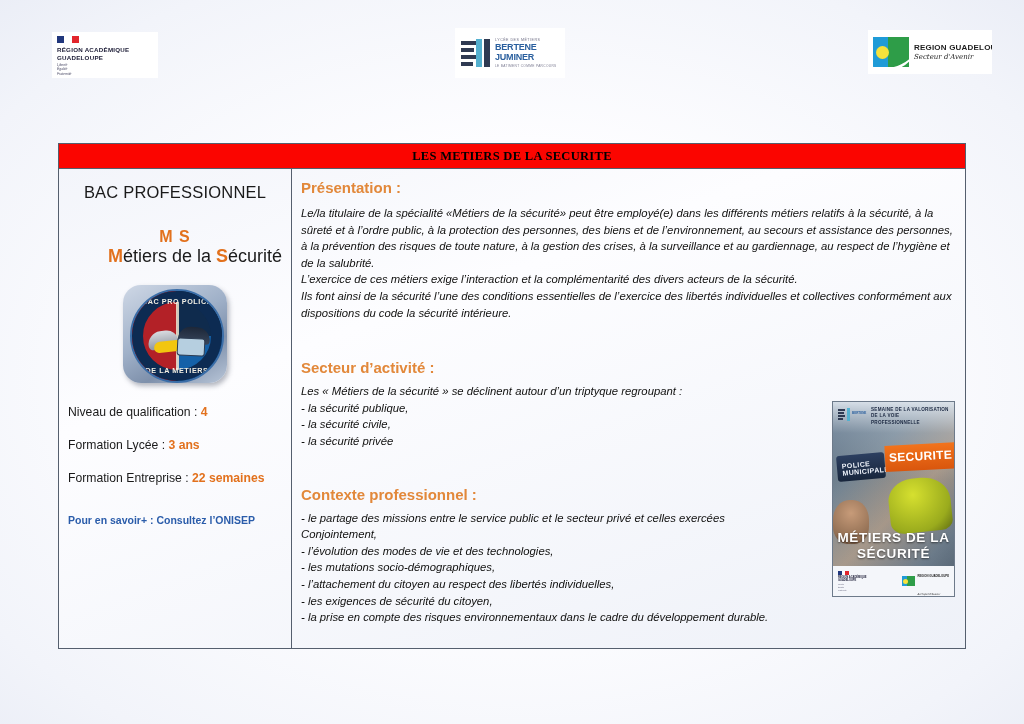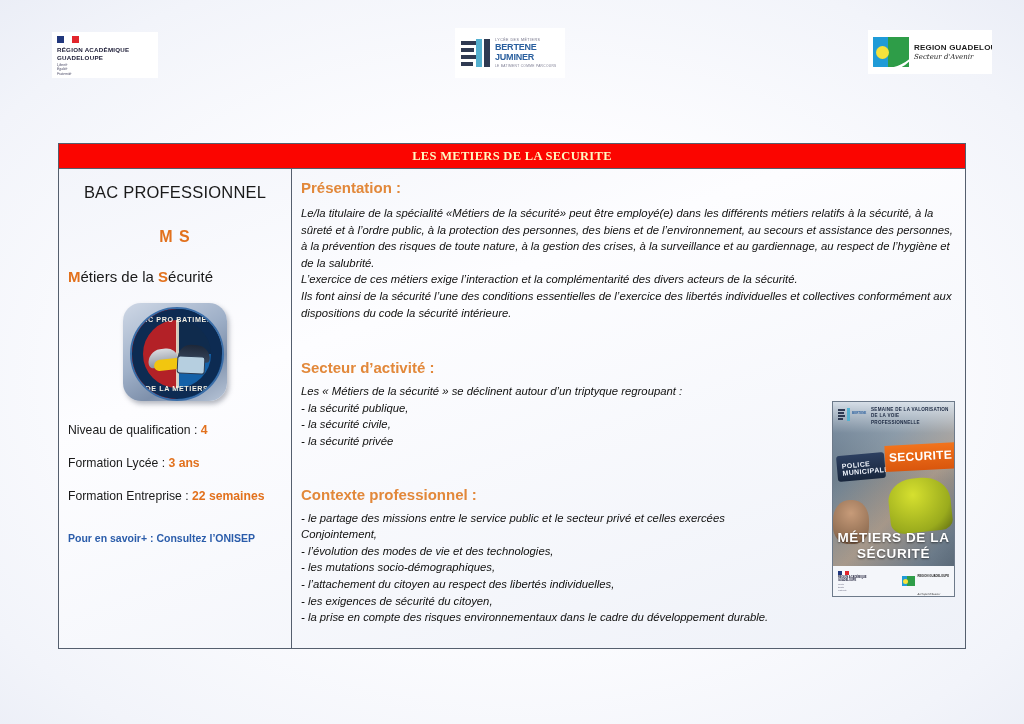--- a/index.html
+++ b/index.html
@@ -161,21 +161,21 @@
   }
   .fiche-header {
     background: #fb0500;
     border-bottom: 1px solid #555f6e;
     text-align: center;
     height: 24px;
     line-height: 24px;
     font-family: "Liberation Serif", serif;
     font-size: 12.5px;
     font-weight: bold;
-    color: #fef9c3;
+    color: #000000;
     letter-spacing: .3px;
   }
   .fiche-body {
     display: flex;
     align-items: stretch;
   }
   .col-left {
     width: 233px;
     flex: 0 0 233px;
     border-right: 1px solid #555f6e;
@@ -200,24 +200,23 @@
   }
   .ms-code {
     text-align: center;
     font-size: 16px;
     font-weight: bold;
     color: #e2711d;
     margin-top: 26px;
     letter-spacing: 1px;
   }
   .ms-label {
-    text-align: left;
-    font-size: 15px;
+    text-align: right;
+    font-size: 18px;
     color: #1a1a1a;
-    margin-top: 22px;
   }
   .ms-label .hl { color: #e2711d; font-weight: bold; }
 
   .badge-wrap {
     margin: 18px auto 0 auto;
     width: 104px; height: 98px;
     position: relative;
   }
   .badge-plate {
     position: absolute; inset: 0;
@@ -530,21 +529,21 @@
           <div class="badge-q q-tl"></div>
           <div class="badge-q q-tr"></div>
           <div class="badge-q q-bl"></div>
           <div class="badge-q q-br"></div>
           <div class="badge-cross-v"></div>
           <div class="badge-helmet"></div>
           <div class="badge-visor-y"></div>
           <div class="badge-helmet2"></div>
           <div class="badge-visor-b"></div>
           <div class="badge-ring"></div>
-          <div class="badge-text-top">BAC PRO BATIMENT</div>
+          <div class="badge-text-top">BAC PRO POLICE</div>
           <div class="badge-text-bot">DE LA METIERS</div>
         </div>
       </div>
 
       <div class="facts">
         <div class="fact">
           <span>Niveau de qualification : </span><span class="val">4</span>
         </div>
         <div class="fact">
           <span>Formation Lycée : </span><span class="val">3 ans</span>

